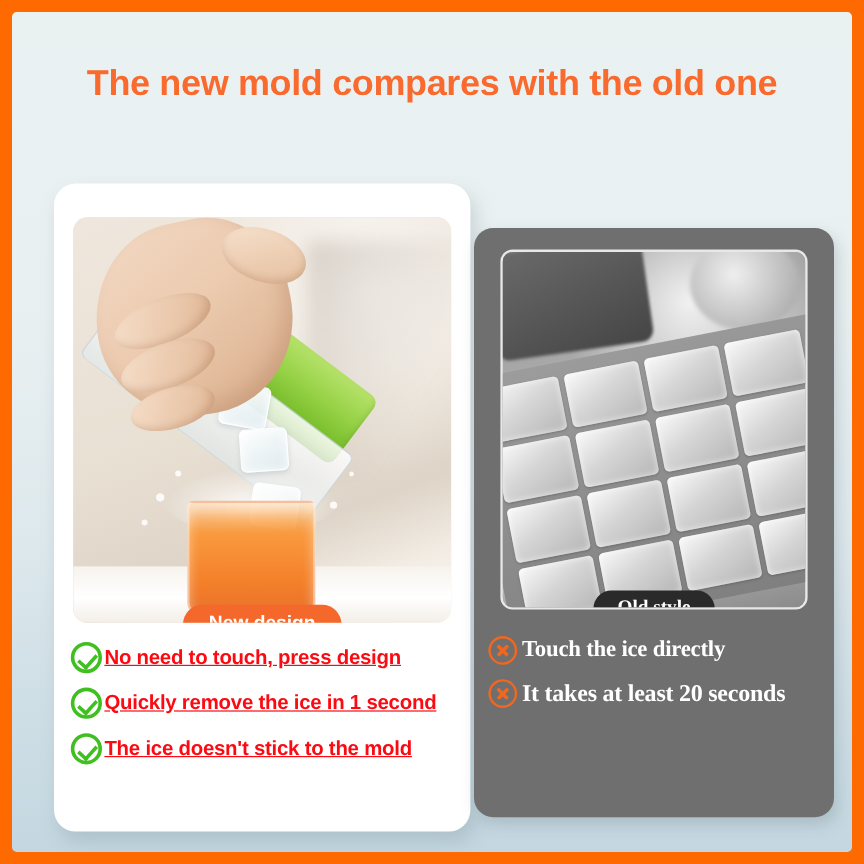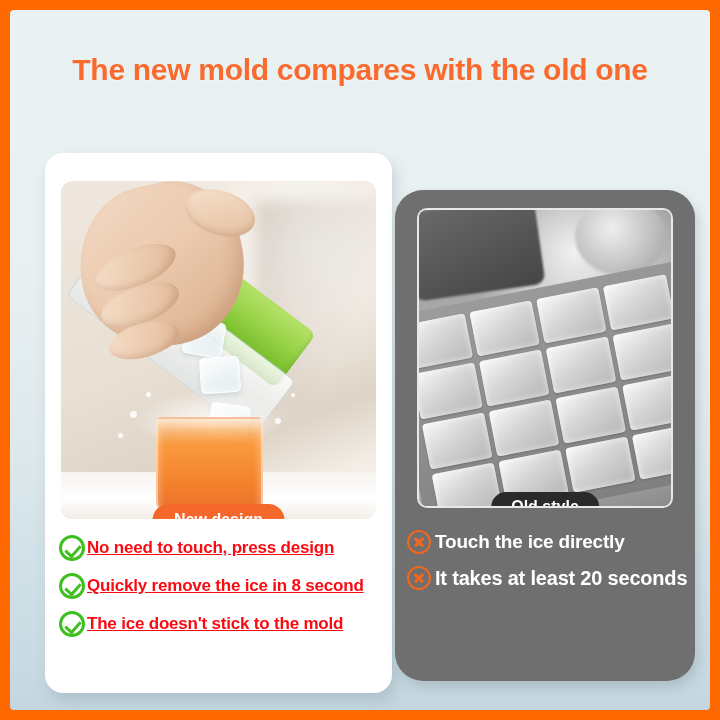--- a/index.html
+++ b/index.html
@@ -246,22 +246,23 @@
   .feat.f-c .txt { font-size: 17px; }
 
   
   .right-panel {
     position: absolute;
     left: 385px;
     top: 180px;
     width: 300px;
     height: 491px;
     background: #6f6f6f;
-    border-radius: 28px;
+    border-radius: 16px;
     box-shadow: 3px 6px 12px rgba(110,125,135,0.30);
+    font-family: Liberation Serif, serif;
   }
 
   .right-photo-wrap {
     position: absolute;
     left: 22px;
     top: 18px;
     width: 256px;
     height: 300px;
     border-radius: 10px;
     border: 2px solid #e8e8e8;
@@ -427,21 +428,21 @@
 
       <div class="left-list">
 
         <div class="feat f-a">
           <span class="ring"></span>
           <span class="txt">No need to touch, press design</span>
         </div>
 
         <div class="feat f-b">
           <span class="ring"></span>
-          <span class="txt">Quickly remove the ice in 8 second</span>
+          <span class="txt">Quickly remove the ice in 1 second</span>
         </div>
 
         <div class="feat f-c">
           <span class="ring"></span>
           <span class="txt">The ice doesn't stick to the mold</span>
         </div>
 
       </div>
     </div>
 

